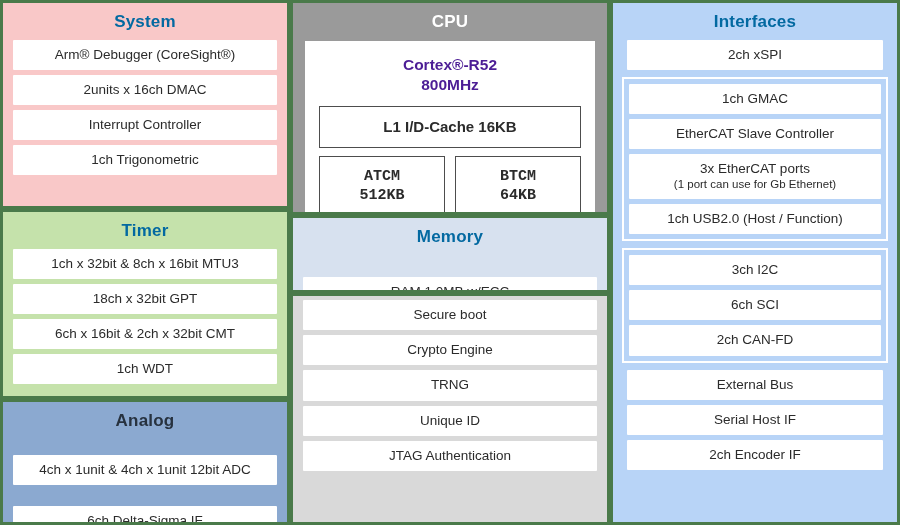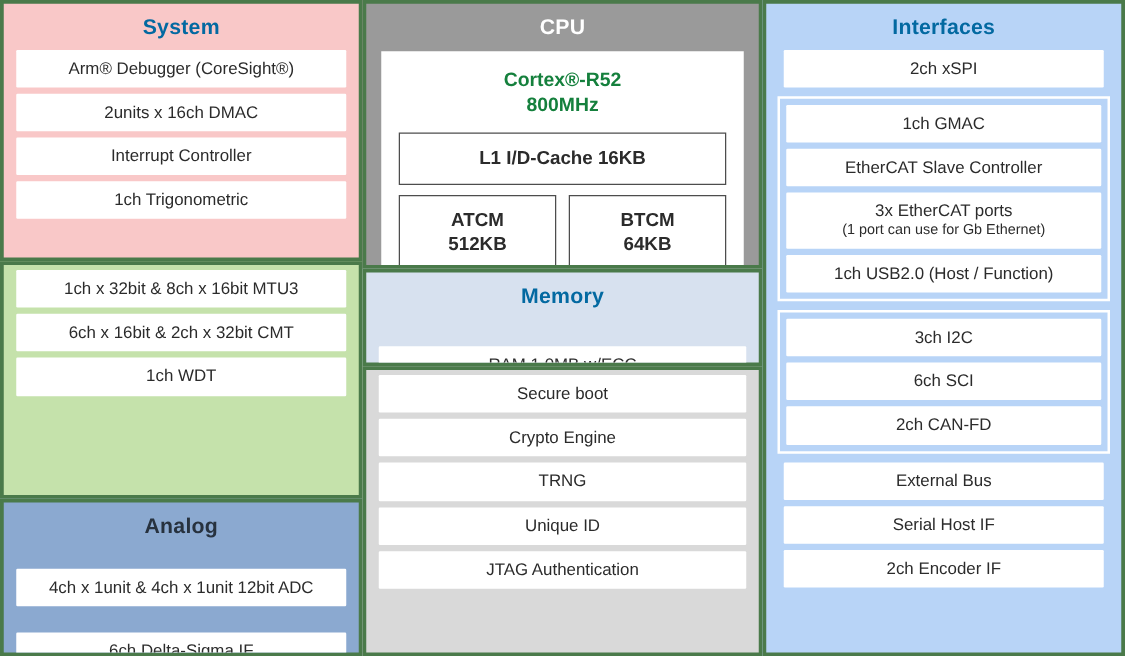--- a/index.html
+++ b/index.html
@@ -69,30 +69,30 @@
   .cpu{background:#9a9a9a;height:215px;padding:4px 12px 12px 12px;}
   .cpu-inner{
     background:#ffffff;
     flex:1;
     margin-top:1px;
     padding:10px 14px 12px 14px;
     box-sizing:border-box;
     display:flex;flex-direction:column;
   }
   .cpu-core{
-    text-align:center;font-weight:bold;font-size:15.5px;color:#15803d;
+    text-align:center;font-weight:bold;font-size:15.5px;color:#4c1d95;
     line-height:1.32;padding:4px 0 10px 0;
   }
   .cpu-box{
     border:1.5px solid #4d4d4d;
     text-align:center;font-weight:bold;font-size:15px;color:#2b2b2b;
     padding:11px 4px;margin-bottom:8px;line-height:1.25;
   }
   .tcm-row{display:flex;gap:10px;flex:1;}
-  .tcm-row .cpu-box{flex:1;margin-bottom:0;display:flex;justify-content:center;}
+  .tcm-row .cpu-box{flex:1;margin-bottom:0;display:flex;justify-content:center;font-family:Liberation Mono, monospace;}
 
   
   .memory{background:#d7e1ef;height:78px;gap:22px;}
   
   .security{background:#d9d9d9;flex:1;}
 
   
   .interfaces{
     background:#b8d4f7;
     flex:1;
@@ -117,21 +117,23 @@
 
     <div class="panel sys">
       <div class="panel-title">System</div>
       <div class="chip"><span>Arm® Debugger (CoreSight®)</span></div>
       <div class="chip"><span>2units x 16ch DMAC</span></div>
       <div class="chip"><span>Interrupt Controller</span></div>
       <div class="chip"><span>1ch Trigonometric</span></div>
     </div>
 
     <div class="panel timer">
+      <div class="panel-title">Timer</div>
       <div class="chip"><span>1ch x 32bit &amp; 8ch x 16bit MTU3</span></div>
+      <div class="chip"><span>18ch x 32bit GPT</span></div>
       <div class="chip"><span>6ch x 16bit &amp; 2ch x 32bit CMT</span></div>
       <div class="chip"><span>1ch WDT</span></div>
     </div>
 
     <div class="panel analog">
       <div class="panel-title">Analog</div>
       <div class="chip"><span>4ch x 1unit &amp; 4ch x 1unit 12bit ADC</span></div>
       <div class="chip"><span>6ch Delta-Sigma IF</span></div>
     </div>
 

